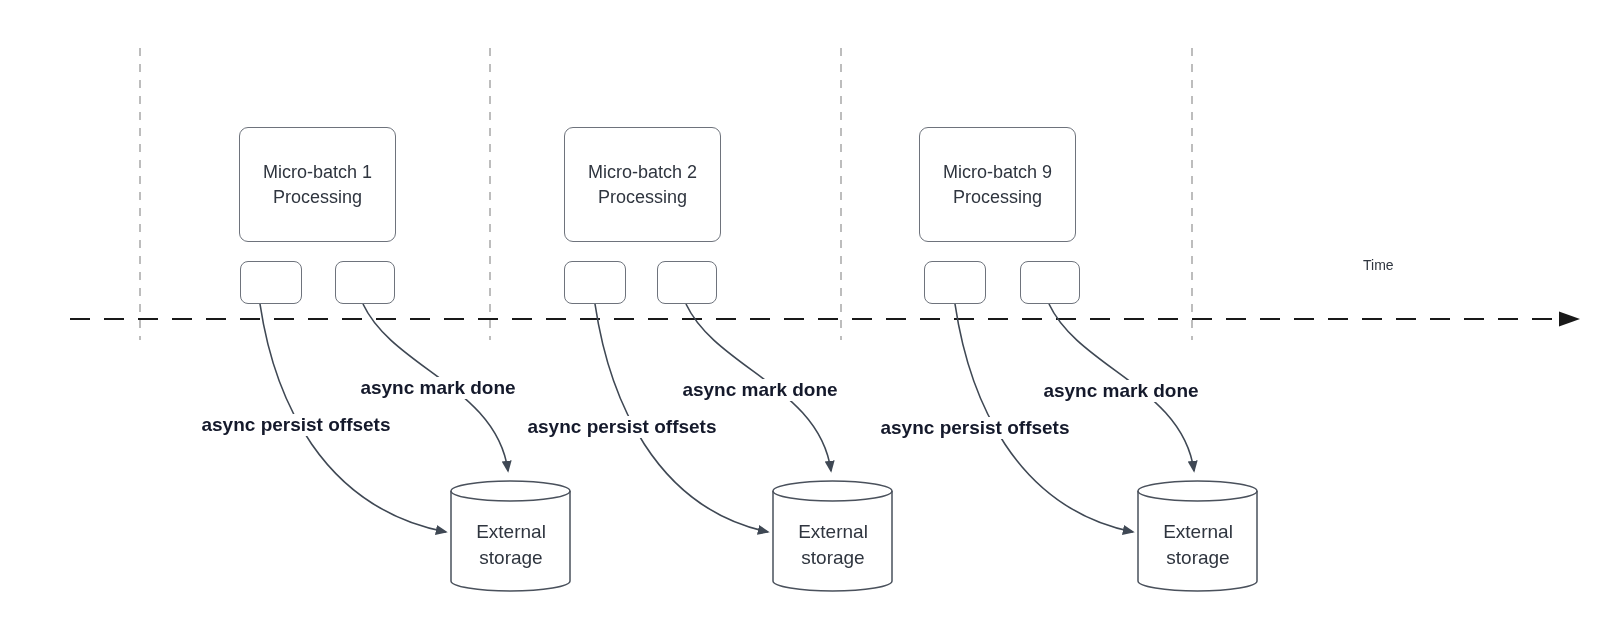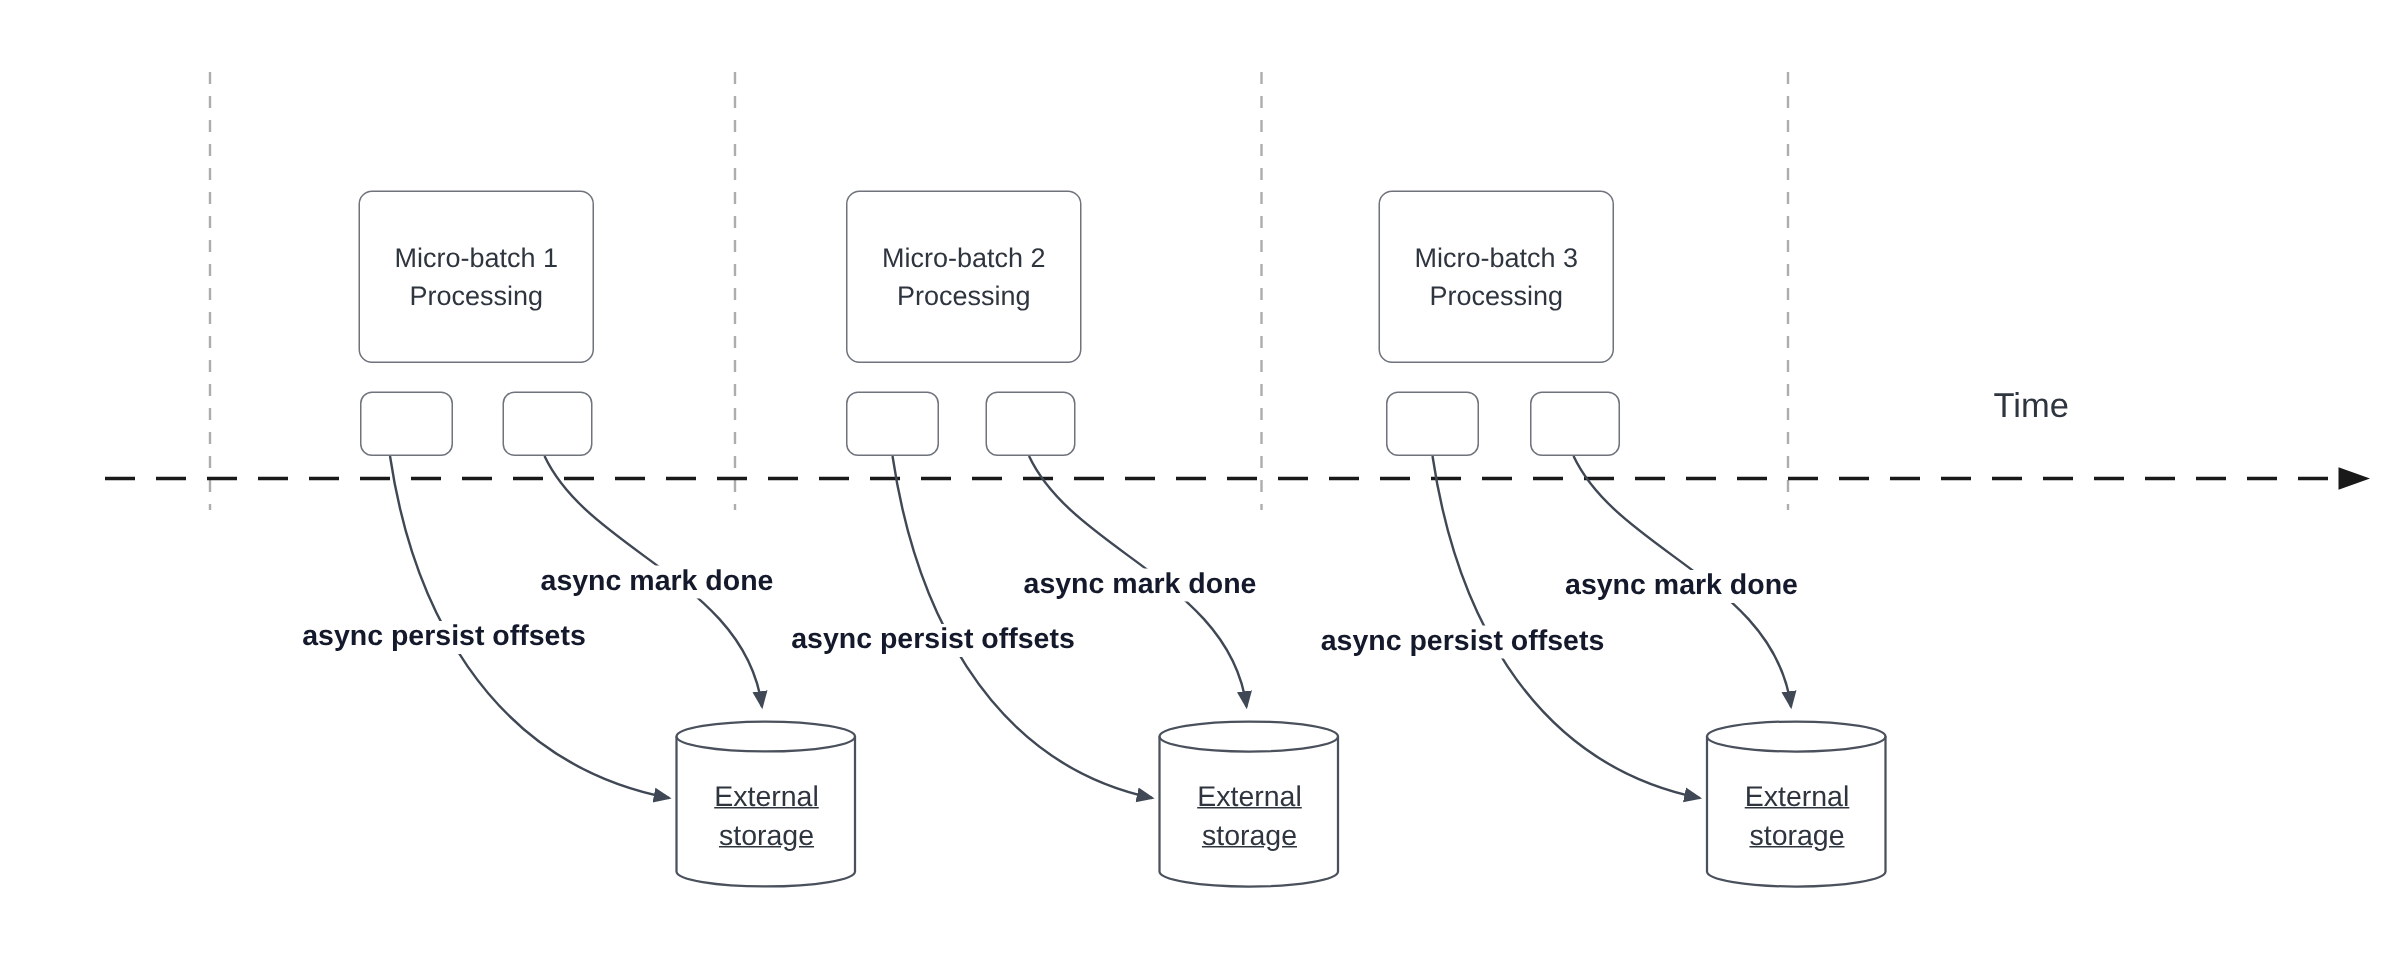--- a/index.html
+++ b/index.html
@@ -67,27 +67,26 @@
     white-space: nowrap;
   }
   .storage-label {
     position: absolute;
     transform: translate(-50%, -50%);
     text-align: center;
     font-size: 19px;
     line-height: 26px;
     color: var(--box-text);
     white-space: nowrap;
-    text-decoration: underline;
   }
   .time-label {
     position: absolute;
-    left: 1329px;
+    left: 1363px;
     top: 257px;
-    font-size: 23px;
+    font-size: 14px;
     color: var(--box-text);
   }
 </style>
 </head>
 <body>
 
 <div class="canvas">
 
   <svg width="1600" height="642" viewBox="0 0 1600 642">
     <defs>
@@ -147,21 +146,21 @@
   <div class="task-box" style="left:564px; width:62px"></div>
   <div class="task-box" style="left:657px; width:60px"></div>
   <div class="edge-label" style="left:622px; top:427px">async persist offsets</div>
   <div class="edge-label" style="left:760px; top:390px">async mark done</div>
   <div class="storage-label" style="left:833px; top:545px">
     <div>External</div>
     <div>storage</div>
   </div>
 
   <div class="proc-box" style="left:919px">
-    <span>Micro-batch 3</span>
+    <span>Micro-batch 9</span>
     <span>Processing</span>
   </div>
   <div class="task-box" style="left:924px; width:62px"></div>
   <div class="task-box" style="left:1020px; width:60px"></div>
   <div class="edge-label" style="left:975px; top:428px">async persist offsets</div>
   <div class="edge-label" style="left:1121px; top:391px">async mark done</div>
   <div class="storage-label" style="left:1198px; top:545px">
     <div>External</div>
     <div>storage</div>
   </div>

